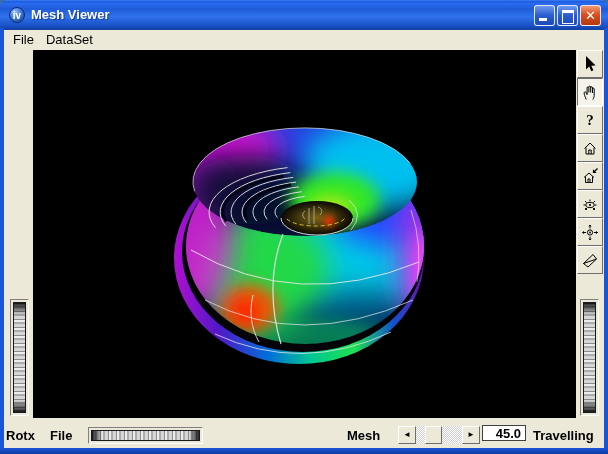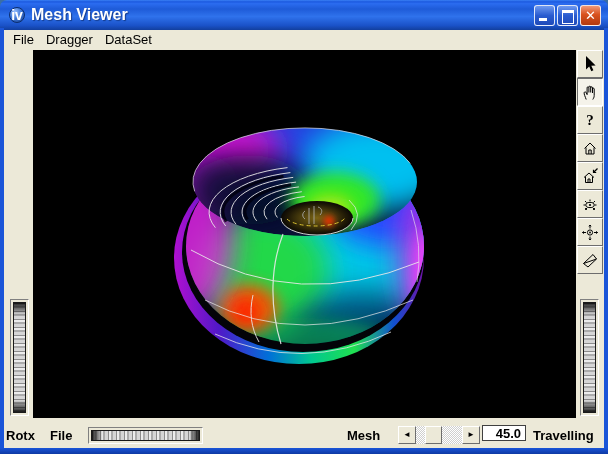--- a/index.html
+++ b/index.html
@@ -5,23 +5,23 @@
   * { margin:0; padding:0; box-sizing:border-box; }
   body { width:608px; height:454px; font-family:"Liberation Sans","DejaVu Sans",sans-serif; background:#3a6ea5; }
   .window { position:relative; width:608px; height:454px; overflow:hidden; }
 
   
   .titlebar { position:absolute; left:0; top:0; width:608px; height:30px;
     border-radius:7px 7px 0 0;
     background:linear-gradient(180deg,#3a80f4 0%,#1c5ae0 6%,#2b6cf0 12%,#1e5bd8 30%,#2f72ec 55%,#1a52c8 85%,#123f9e 100%); }
   .app-icon { position:absolute; left:9px; top:7px; width:16px; height:16px; border-radius:8px;
     background:radial-gradient(circle at 35% 30%,#9fc4ff 0%,#3f78d8 45%,#123c8e 100%);
-    border:1px solid #0b2d6e; color:#fff; font-size:14px; font-weight:bold; text-align:center; line-height:15px; }
+    border:1px solid #0b2d6e; color:#fff; font-size:10px; font-weight:bold; text-align:center; line-height:15px; }
   .title-text { position:absolute; left:31px; top:0; height:30px; line-height:30px;
-    color:#fff; font-size:16px; font-weight:bold; text-shadow:1px 1px 1px #133a8c; }
+    color:#fff; font-size:13px; font-weight:bold; text-shadow:1px 1px 1px #133a8c; }
   .tb-btn { position:absolute; top:5px; width:21px; height:21px; border-radius:3px;
     border:1px solid rgba(255,255,255,.85); }
   .tb-min,.tb-max { background:linear-gradient(180deg,#6f9af0,#2a5cd0 50%,#1e4ab8); }
   .tb-min { left:534px; } .tb-max { left:557px; }
   .tb-min::after { content:""; position:absolute; left:4px; bottom:4px; width:8px; height:3px; background:#fff; }
   .tb-max::after { content:""; position:absolute; left:4px; top:4px; width:10px; height:10px;
     border:1px solid #fff; border-top-width:3px; }
   .tb-close { left:580px; background:linear-gradient(180deg,#f09878,#d9511e 45%,#b23a10);
     color:#fff; font-size:13px; font-weight:bold; text-align:center; line-height:19px; }
 
@@ -93,21 +93,20 @@
     <div class="tb-btn tb-close">✕</div>
   </div>
 
   <div class="client-bg"></div>
   <div class="border-left"></div>
   <div class="border-right"></div>
   <div class="border-bottom"></div>
 
   <div class="menubar">
     <span class="menu-item">File</span>
-    <span class="menu-item">Dragger</span>
     <span class="menu-item">DataSet</span>
   </div>
 
   <div class="viewport">
     <svg width="543" height="368" viewBox="0 0 543 368">
       <defs>
         <clipPath id="bodyClip">
             <ellipse cx="272" cy="196" rx="119" ry="98"></ellipse>
           </clipPath>
         <clipPath id="topClip">

